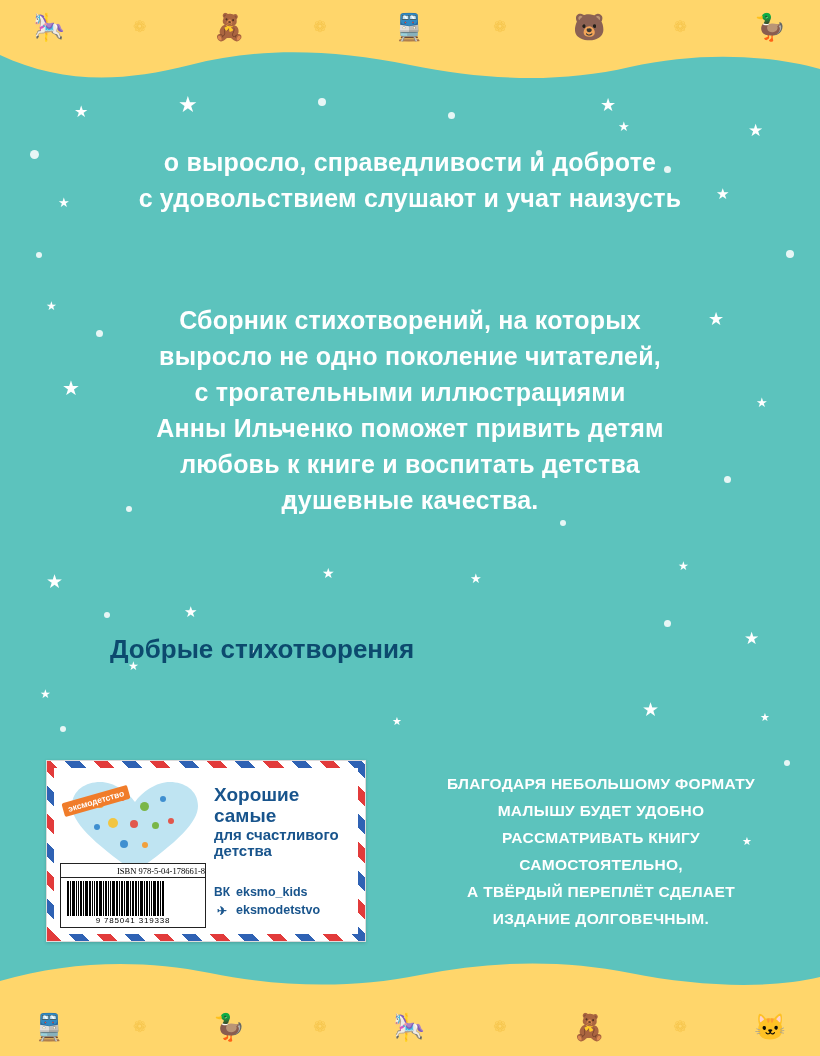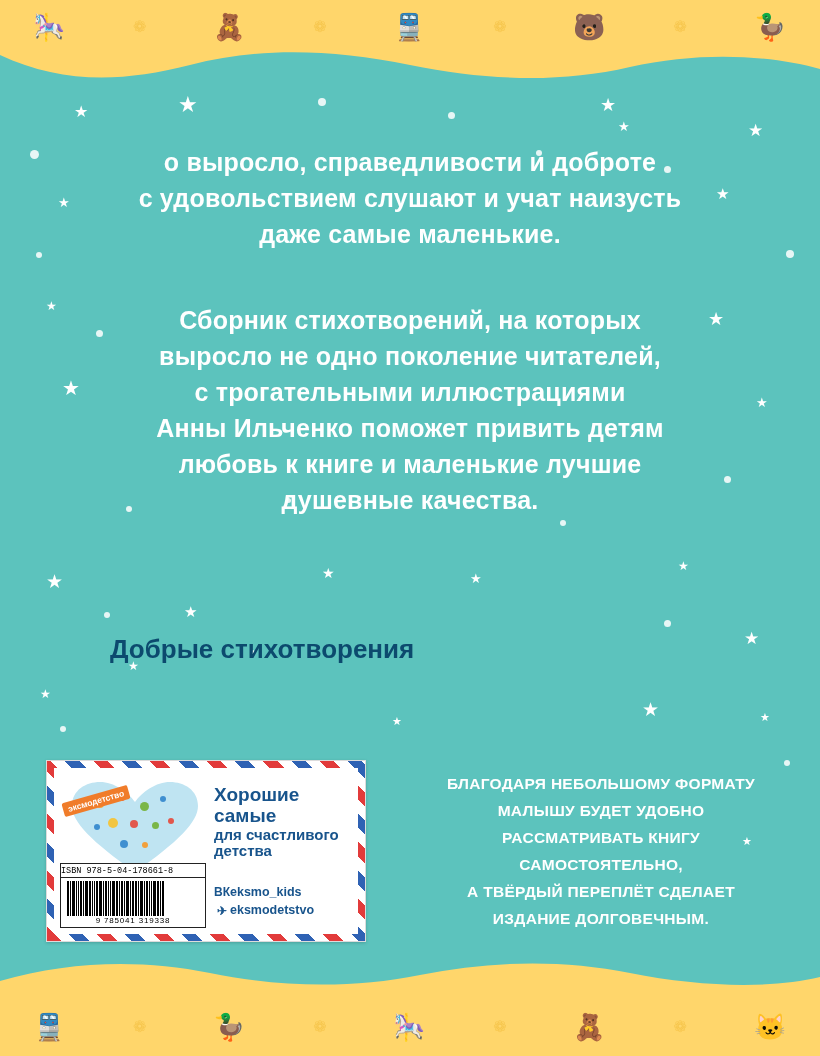--- a/index.html
+++ b/index.html
@@ -148,24 +148,24 @@
   .sticker-title .l2 { font-size: 15px; }
   .isbn-box {
     position: absolute;
     left: 6px; bottom: 6px;
     width: 146px;
     border: 1px solid #222;
     background: #fff;
   }
   .isbn-text {
     font-size: 8.5px;
-    text-align: left;
+    text-align: right;
     padding: 2px 0 1px;
     border-bottom: 1px solid #222;
-    font-family: Liberation Mono, monospace;
+    font-family: Liberation Serif, serif;
     color: #000;
   }
   .barcode {
     height: 38px;
     display: flex;
     align-items: stretch;
     padding: 3px 6px 0;
     gap: 1px;
   }
   .barcode i { display: block; background: #000; }
@@ -178,21 +178,21 @@
     font-family: "Liberation Sans", sans-serif;
   }
   .socials {
     position: absolute;
     left: 160px; bottom: 14px;
     color: #18548c;
     font-size: 12.5px;
     font-weight: bold;
     line-height: 1.5;
   }
-  .soc-row { display: flex; align-items: center; }
+  .soc-row { display: flex; align-items: center; gap: 6px; }
   .soc-ico {
     display: inline-flex;
     align-items: center; justify-content: center;
     width: 16px; height: 16px;
     color: #18548c;
     font-size: 12px;
     font-weight: bold;
   }
 
   
@@ -270,29 +270,28 @@
     <i class="dot" style="left:664px;top:620px;width:7px;height:7px;"></i>
     <i class="dot" style="left:104px;top:612px;width:6px;height:6px;"></i>
     <i class="dot" style="left:250px;top:650px;width:5px;height:5px;"></i>
     <i class="dot" style="left:784px;top:760px;width:6px;height:6px;"></i>
     <i class="dot" style="left:60px;top:726px;width:6px;height:6px;"></i>
   </div>
 
   <div class="blurb blurb-1">
     <p>о выросло, справедливости и доброте</p>
     <p>с удовольствием слушают и учат наизусть</p>
-    <p>даже самые маленькие.</p>
   </div>
 
   <div class="blurb blurb-2">
     <p>Сборник стихотворений, на которых</p>
     <p>выросло не одно поколение читателей,</p>
     <p>с трогательными иллюстрациями</p>
     <p>Анны Ильченко поможет привить детям</p>
-    <p>любовь к книге и маленькие лучшие</p>
+    <p>любовь к книге и воспитать детства</p>
     <p>душевные качества.</p>
   </div>
 
   <div class="tagline">
     <div>Добрые стихотворения</div>
   </div>
 
   <div class="sticker">
     <div class="stripes"></div>
     <div class="inner">

